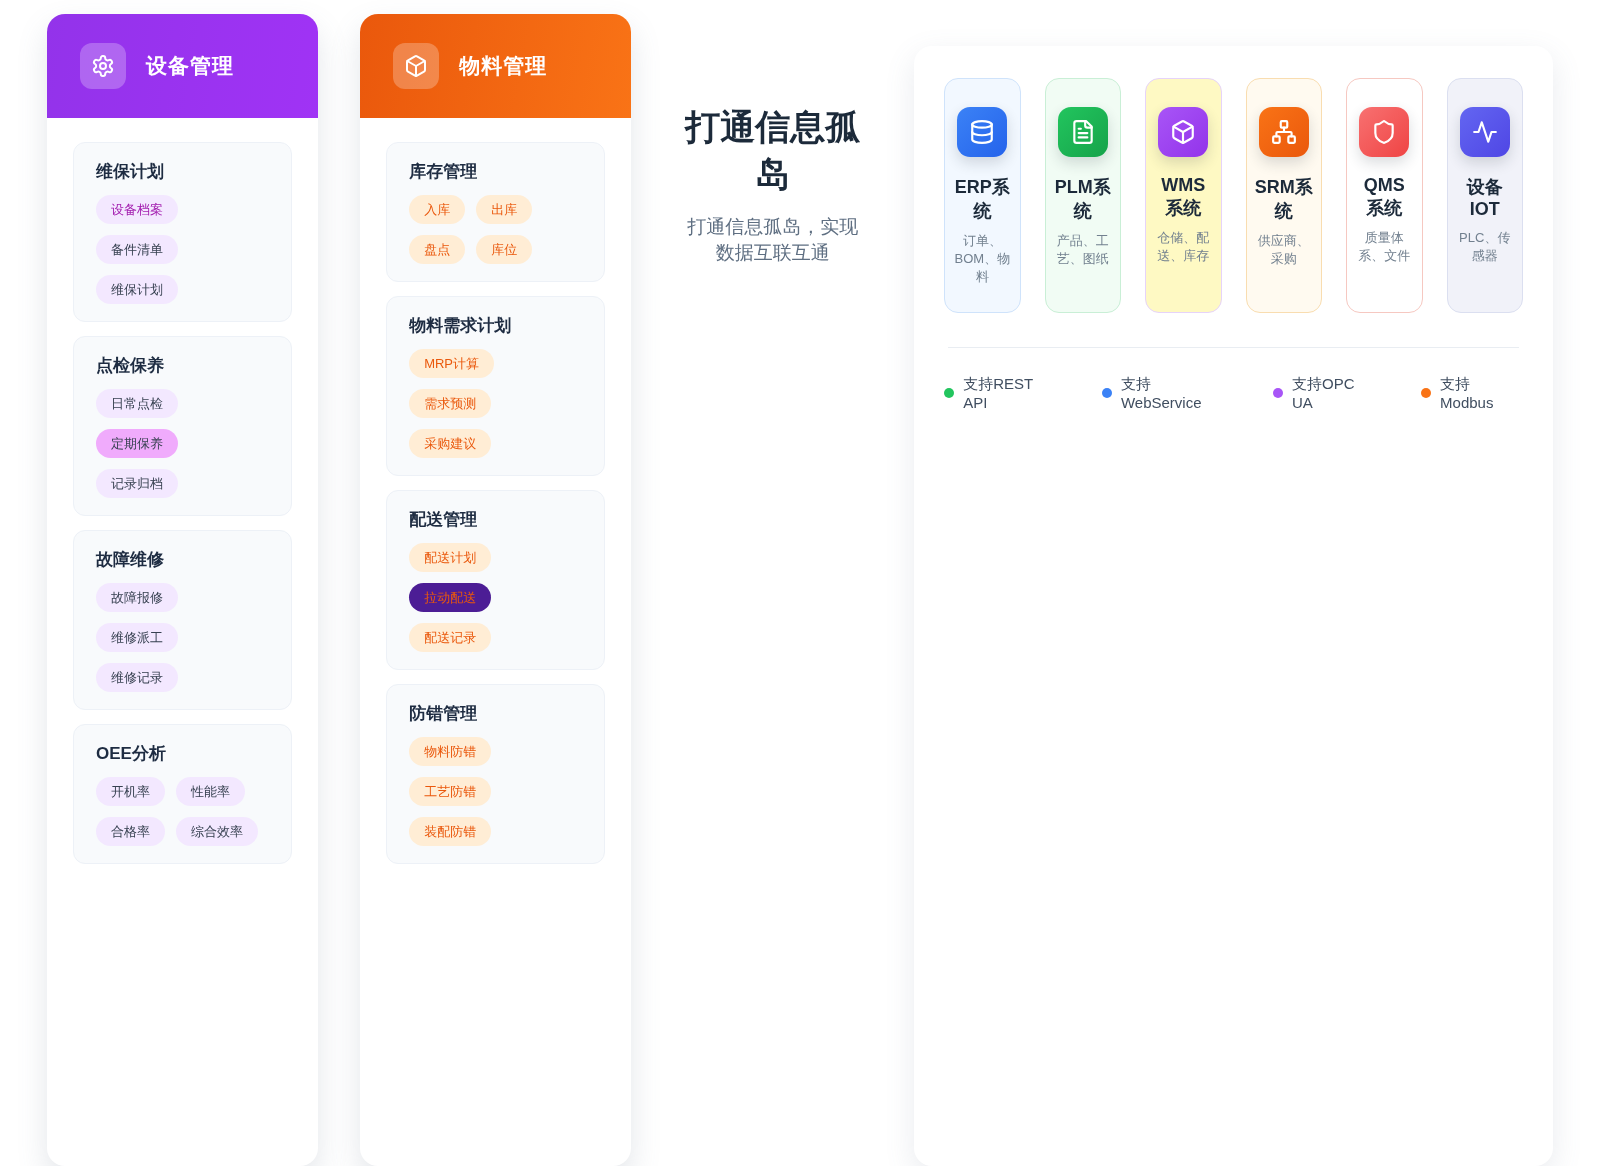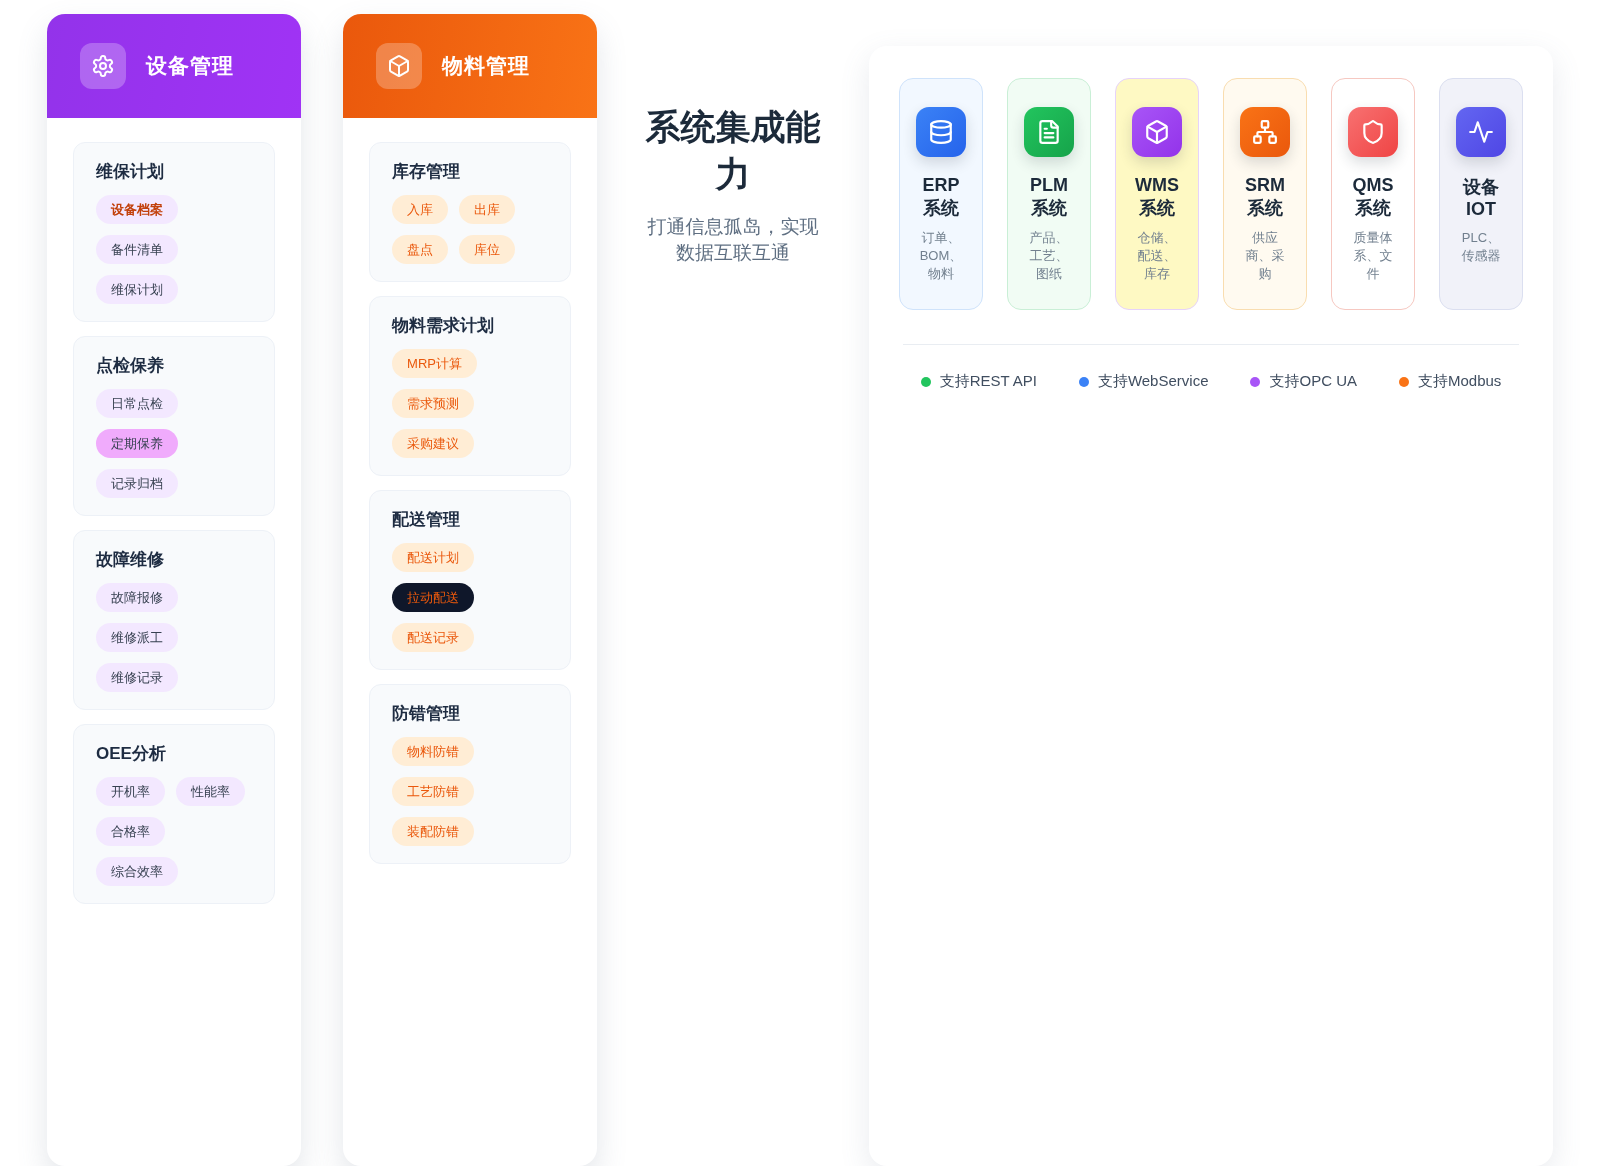--- a/index.html
+++ b/index.html
@@ -62,21 +62,21 @@
     background:#fff;
     border-radius:18px;
     box-shadow:0 10px 30px rgba(100,116,139,.14);
     padding:32px 30px 0;
   }
   .systems-grid { display:grid; grid-template-columns:repeat(6,1fr); gap:24px; }
   .tile {
     border-radius:14px;
     border:1px solid transparent;
     text-align:center;
-    padding:28px 16px 26px;
+    padding:28px 8px 26px;
   }
   .tile-icon {
     width:50px; height:50px;
     border-radius:13px;
     margin:0 auto;
     color:#fff;
     display:flex; align-items:center; justify-content:center;
     box-shadow:0 6px 14px rgba(30,41,59,.16);
   }
   .tile-name { margin-top:18px; font-size:18px; font-weight:700; color:#1c2a3a; }
@@ -103,21 +103,21 @@
               <path d="M12.22 2h-.44a2 2 0 0 0-2 2v.18a2 2 0 0 1-1 1.73l-.43.25a2 2 0 0 1-2 0l-.15-.08a2 2 0 0 0-2.73.73l-.22.38a2 2 0 0 0 .73 2.73l.15.1a2 2 0 0 1 1 1.72v.51a2 2 0 0 1-1 1.74l-.15.09a2 2 0 0 0-.73 2.73l.22.38a2 2 0 0 0 2.73.73l.15-.08a2 2 0 0 1 2 0l.43.25a2 2 0 0 1 1 1.73V20a2 2 0 0 0 2 2h.44a2 2 0 0 0 2-2v-.18a2 2 0 0 1 1-1.73l.43-.25a2 2 0 0 1 2 0l.15.08a2 2 0 0 0 2.73-.73l.22-.39a2 2 0 0 0-.73-2.73l-.15-.08a2 2 0 0 1-1-1.74v-.5a2 2 0 0 1 1-1.74l.15-.09a2 2 0 0 0 .73-2.73l-.22-.38a2 2 0 0 0-2.73-.73l-.15.08a2 2 0 0 1-2 0l-.43-.25a2 2 0 0 1-1-1.73V4a2 2 0 0 0-2-2z"></path>
               <circle cx="12" cy="12" r="3"></circle>
             </svg>
           </span>
           <h3 class="hdr-title">设备管理</h3>
         </header>
         <div class="module-body">
           <div class="feature-box">
             <div class="feature-title">维保计划</div>
             <div class="tag-row">
-              <span class="tag" style="background: rgb(243, 232, 255); color: #c2410c; font-weight: bold;">设备档案</span>
+              <span class="tag" style="background: rgb(243, 232, 255); color: #a21caf;">设备档案</span>
               <span class="tag" style="background: rgb(243, 232, 255); color: rgb(55, 65, 81);">备件清单</span>
               <span class="tag" style="background: rgb(243, 232, 255); color: rgb(55, 65, 81);">维保计划</span>
             </div>
           </div>
           <div class="feature-box">
             <div class="feature-title">点检保养</div>
             <div class="tag-row">
               <span class="tag" style="background: rgb(243, 232, 255); color: rgb(55, 65, 81);">日常点检</span>
               <span class="tag" style="background: #f0abfc; color: rgb(55, 65, 81);">定期保养</span>
               <span class="tag" style="background: rgb(243, 232, 255); color: rgb(55, 65, 81);">记录归档</span>
@@ -168,38 +168,38 @@
             <div class="tag-row">
               <span class="tag" style="background: rgb(255, 237, 213); color: rgb(234, 88, 12);">MRP计算</span>
               <span class="tag" style="background: rgb(255, 237, 213); color: rgb(234, 88, 12);">需求预测</span>
               <span class="tag" style="background: rgb(255, 237, 213); color: rgb(234, 88, 12);">采购建议</span>
             </div>
           </div>
           <div class="feature-box">
             <div class="feature-title">配送管理</div>
             <div class="tag-row">
               <span class="tag" style="background: rgb(255, 237, 213); color: rgb(234, 88, 12);">配送计划</span>
-              <span class="tag" style="background: #0f172a; color: rgb(234, 88, 12); font-family: Liberation Serif, serif;">拉动配送</span>
+              <span class="tag" style="background: #4c1d95; color: rgb(234, 88, 12); font-family: Liberation Serif, serif;">拉动配送</span>
               <span class="tag" style="background: rgb(255, 237, 213); color: rgb(234, 88, 12);">配送记录</span>
             </div>
           </div>
           <div class="feature-box">
             <div class="feature-title">防错管理</div>
             <div class="tag-row">
               <span class="tag" style="background: rgb(255, 237, 213); color: rgb(234, 88, 12);">物料防错</span>
               <span class="tag" style="background: rgb(255, 237, 213); color: rgb(234, 88, 12);">工艺防错</span>
               <span class="tag" style="background: rgb(255, 237, 213); color: rgb(234, 88, 12);">装配防错</span>
             </div>
           </div>
         </div>
       </section>
     </div>
 
   <div class="integration-header">
-    <h2 class="integration-title">系统集成能力</h2>
+    <h2 class="integration-title">打通信息孤岛</h2>
     <p class="integration-subtitle">打通信息孤岛，实现数据互联互通</p>
   </div>
 
   <div class="panel">
     <div class="systems-grid">
         <div class="tile" style="background: rgb(242, 248, 255); border-color: rgb(207, 227, 251);">
           <div class="tile-icon" style="background:linear-gradient(135deg,#3b82f6,#2563eb)">
             <svg viewBox="0 0 24 24" width="26" height="26" fill="none" stroke="currentColor" stroke-width="2" stroke-linecap="round" stroke-linejoin="round">
               <ellipse cx="12" cy="5" rx="9" ry="3"></ellipse>
               <path d="M3 5v14a9 3 0 0 0 18 0V5"></path>

